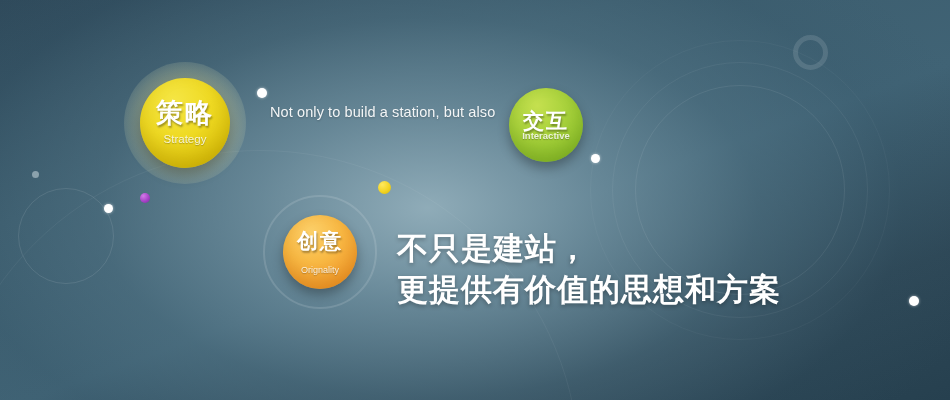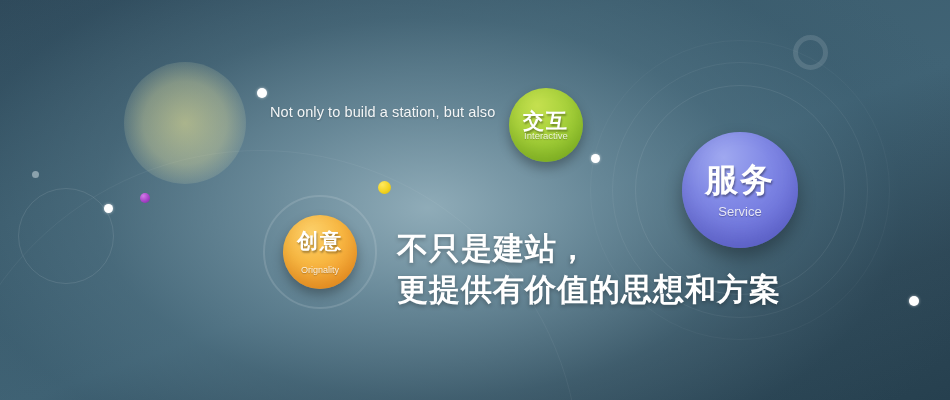--- a/index.html
+++ b/index.html
@@ -112,21 +112,21 @@
   .b-strategy .cn { font-size: 27px; }
   .b-strategy .en { font-size: 11.5px; margin-top: 7px; }
 
   
   .b-interactive {
     left: 509px; top: 88px; width: 74px; height: 74px;
     background: radial-gradient(circle at 38% 24%, #c5e04f 0%, #a9d23c 40%, #8cc02c 76%, #76ab1f 100%);
     box-shadow: 0 6px 12px rgba(0,0,0,0.30), inset 0 -8px 16px rgba(90,120,10,0.25);
   }
   .b-interactive .cn { font-size: 21px; }
-  .b-interactive .en { font-size: 9.5px; margin-top: 0; }
+  .b-interactive .en { font-size: 9.5px; margin-top: 0; font-weight: bold; }
 
   
   .b-originality {
     left: 283px; top: 215px; width: 74px; height: 74px;
     background: radial-gradient(circle at 38% 24%, #fcd06a 0%, #f8b944 40%, #f2992a 78%, #e8851b 100%);
     box-shadow: 0 6px 12px rgba(0,0,0,0.30), inset 0 -8px 16px rgba(160,90,0,0.22);
   }
   .b-originality .cn { font-size: 21px; }
   .b-originality .en { font-size: 9px; margin-top: 15px; }
 
@@ -189,35 +189,35 @@
   <div class="dot dot-grey" style="left:32px;  top:171px; width:7px;  height:7px;"></div>
   <div class="dot dot-white" style="left:104px; top:204px; width:9px;  height:9px;"></div>
   <div class="dot dot-purple" style="left:140px; top:193px; width:10px; height:10px;"></div>
   <div class="dot dot-white" style="left:257px; top:88px;  width:10px; height:10px;"></div>
   <div class="dot dot-yellow" style="left:378px; top:181px; width:13px; height:13px;"></div>
   <div class="dot dot-white" style="left:591px; top:154px; width:9px;  height:9px;"></div>
   <div class="dot dot-white" style="left:909px; top:296px; width:10px; height:10px;"></div>
 
   <div class="glow-strategy"></div>
 
+  <div class="bubble b-strategy">
+    <span class="cn">策略</span>
+    <span class="en">Strategy</span>
+  </div>
 
   <div class="bubble b-interactive">
     <span class="cn">交互</span>
     <span class="en">Interactive</span>
   </div>
 
   <div class="bubble b-originality">
     <span class="cn">创意</span>
     <span class="en">Orignality</span>
   </div>
 
-  <div class="bubble b-service">
-    <span class="cn">服务</span>
-    <span class="en">Service</span>
-  </div>
 
   <div class="en-copy">
     <span class="ln">Not only to build a station, but also</span>
   </div>
 
   <div class="headline">
     <span class="ln">不只是建站，</span>
     <span class="ln">更提供有价值的思想和方案</span>
   </div>
 

